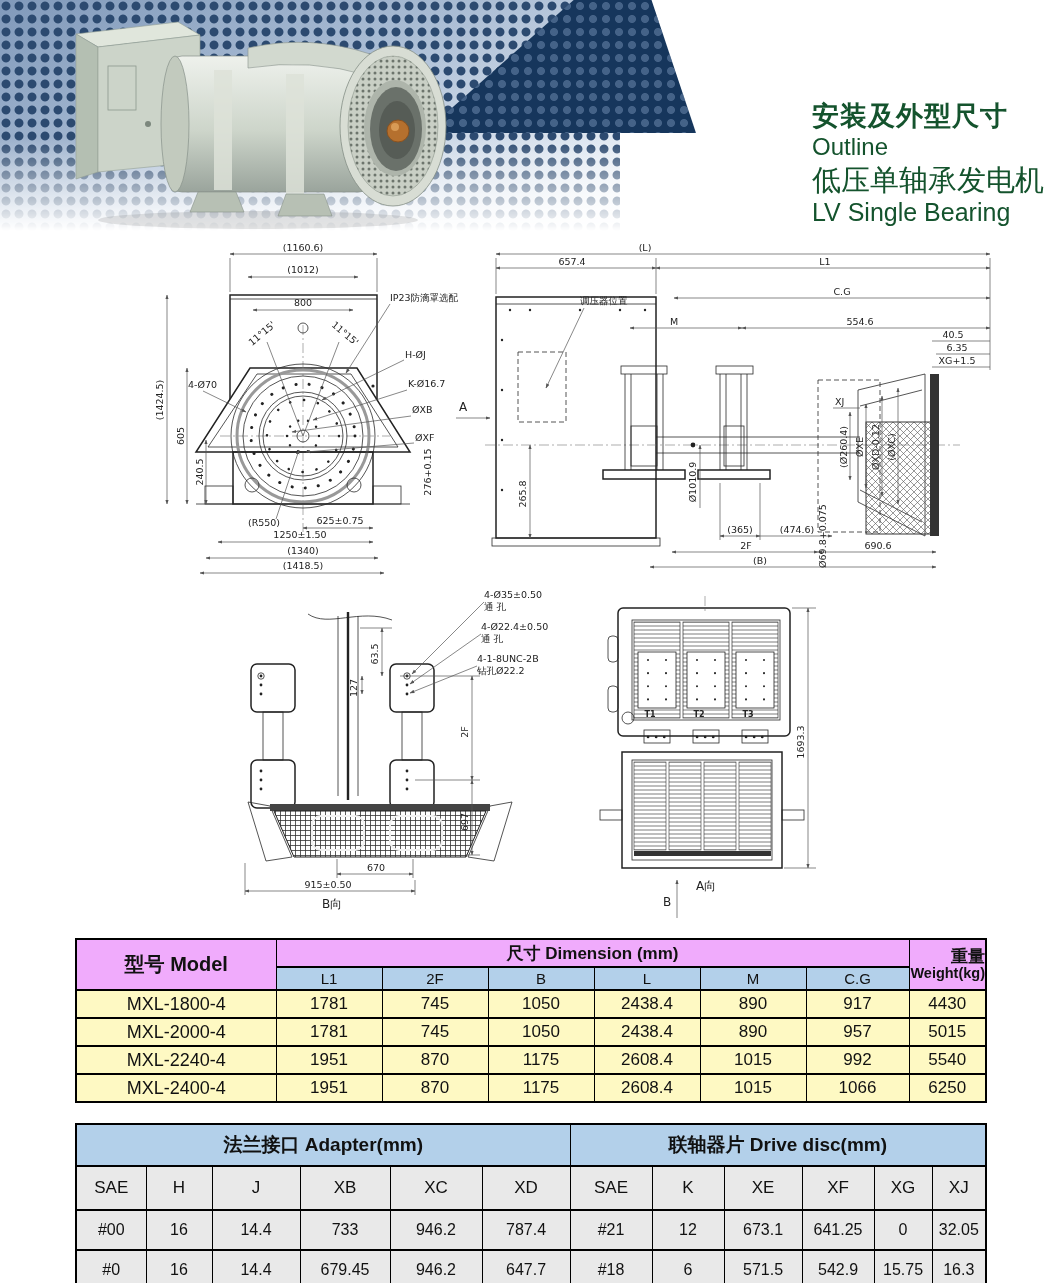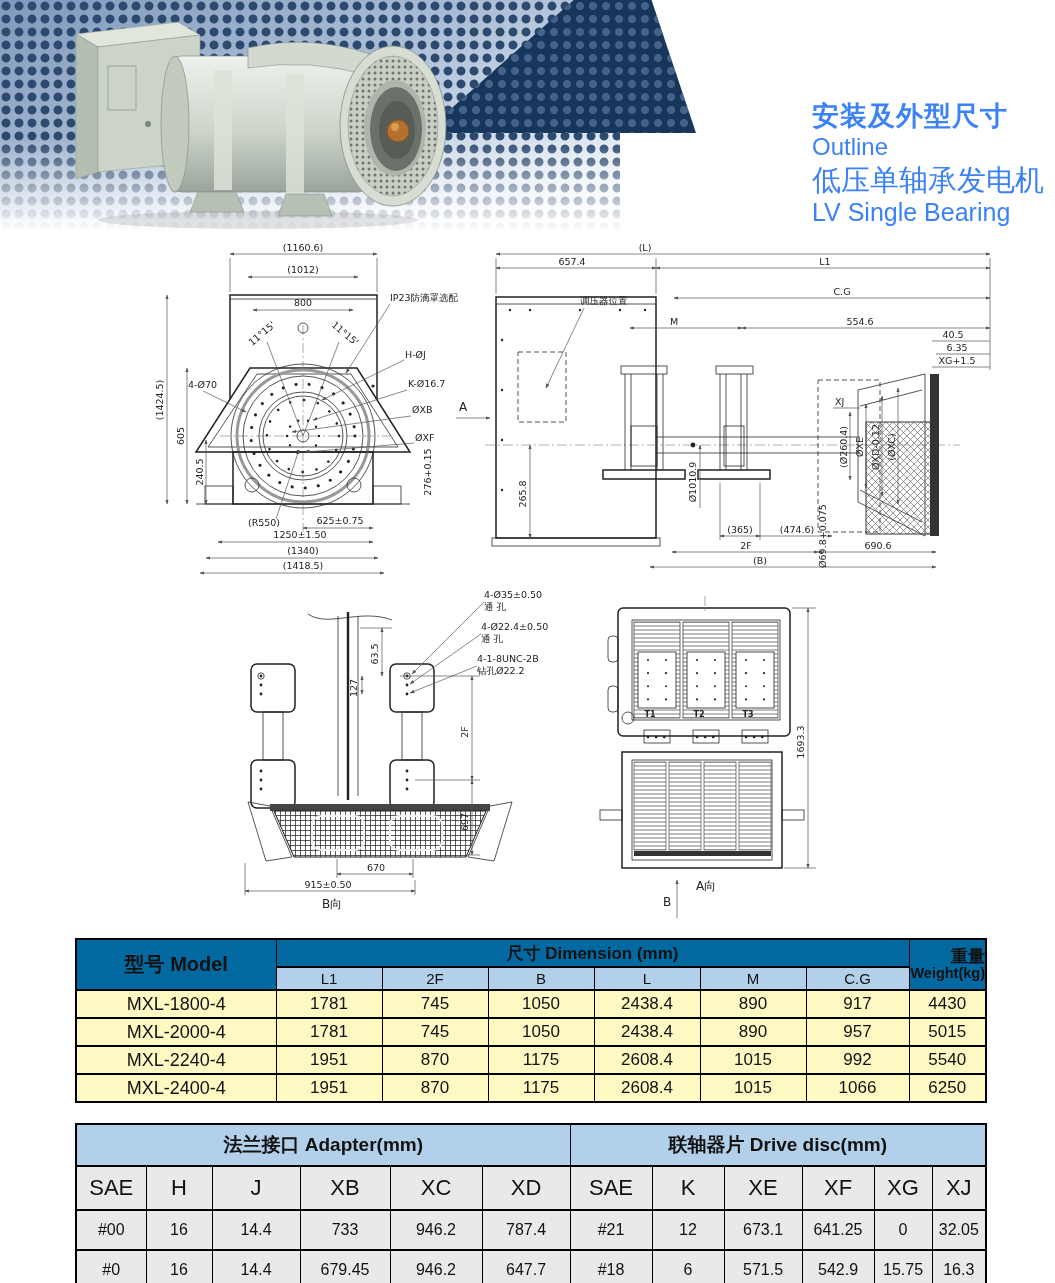--- a/index.html
+++ b/index.html
@@ -18,51 +18,51 @@
     -webkit-mask-image:linear-gradient(to bottom,#000 58%,rgba(0,0,0,0) 97%);
     mask-image:linear-gradient(to bottom,#000 58%,rgba(0,0,0,0) 97%);
   }
   .navy{
     position:absolute;left:418px;top:0;width:278px;height:133px;
     clip-path:polygon(56% 0,84% 0,100% 100%,2% 100%);
     background-color:#16365c;
     background-image:radial-gradient(circle at 6px 6px,rgba(125,152,188,.45) 3.6px,rgba(0,0,0,0) 4.4px);
     background-size:13px 13px;
   }
-  .title-block{position:absolute;left:812px;top:102px;line-height:1.08;color:#3b82f6;white-space:nowrap;}
+  .title-block{position:absolute;left:812px;top:102px;line-height:1.08;color:#14532d;white-space:nowrap;}
   .title-block .tz{font-size:27px;font-weight:bold;letter-spacing:1px;}
   .title-block .te{font-size:24px;font-weight:normal;margin-top:3px;}
   .title-block .sz{font-size:29px;margin-top:5px;}
   .title-block .se{font-size:25px;margin-top:3px;}
   
   .dwg{position:absolute;left:60px;top:240px;}
   .dwg .o{fill:none;stroke:#222;stroke-width:1.5;}
   .dwg .o2{fill:none;stroke:#2a2a2a;stroke-width:.8;}
   .dwg .d{fill:none;stroke:#555;stroke-width:.7;}
   .dwg .cl{fill:none;stroke:#777;stroke-width:.6;stroke-dasharray:10 3 2 3;}
   .dwg text{font-family:"DejaVu Sans","Liberation Sans",sans-serif;font-size:9.5px;fill:#222;text-anchor:middle;}
   .dwg text.s{text-anchor:start;}
   .dwg text.big{font-size:12px;}
   
   table{border-collapse:collapse;position:absolute;table-layout:fixed;background:#fff;}
   td{border:1.2px solid #000;border-top-width:2.2px;border-bottom-width:2.2px;
      text-align:center;vertical-align:middle;padding:0;overflow:hidden;white-space:nowrap;}
   .t1{left:75px;top:938px;width:910px;border:2.4px solid #000;}
-  .t1 .hd td{background:#0369a1;margin-top:22px;}
+  .t1 .hd td{background:#f0abfc;margin-top:22px;}
   .t1 .hd1{height:26px;font-size:18px;font-weight:bold;}
   .t1 .hd2 td{background:#b3d0ea;height:21px;font-size:15px;}
   .t1 .model-h{font-size:20px;font-weight:bold;}
   .t1 .wt{font-weight:bold;line-height:1.05;text-align:right;}
   .t1 .wt .w1{font-size:17px;}
   .t1 .wt .w2{font-size:14.5px;font-weight:bold;}
   .t1 tbody td{background:#fef9c3;height:26px;font-size:17px;}
   .t1 tbody td.mdl{font-size:18px;}
   .t2{left:75px;top:1123px;width:910px;border:2.4px solid #000;}
   .t2 .grp td{background:#b3d0ea;height:40px;font-size:19px;font-weight:bold;}
-  .t2 .cols td{background:#e9e9e9;height:42px;font-size:22px;}
+  .t2 .cols td{background:#e9e9e9;height:42px;font-size:17px;}
   .t2 tbody td{background:#e9e9e9;height:38px;font-size:16px;text-align:center;}
 </style>
 </head>
 <body>
 
 <div class="hero">
   <div class="dots"></div>
   <div class="navy"></div>
 
   <svg style="position:absolute;left:48px;top:4px;" width="410" height="230" viewBox="0 0 410 230">

